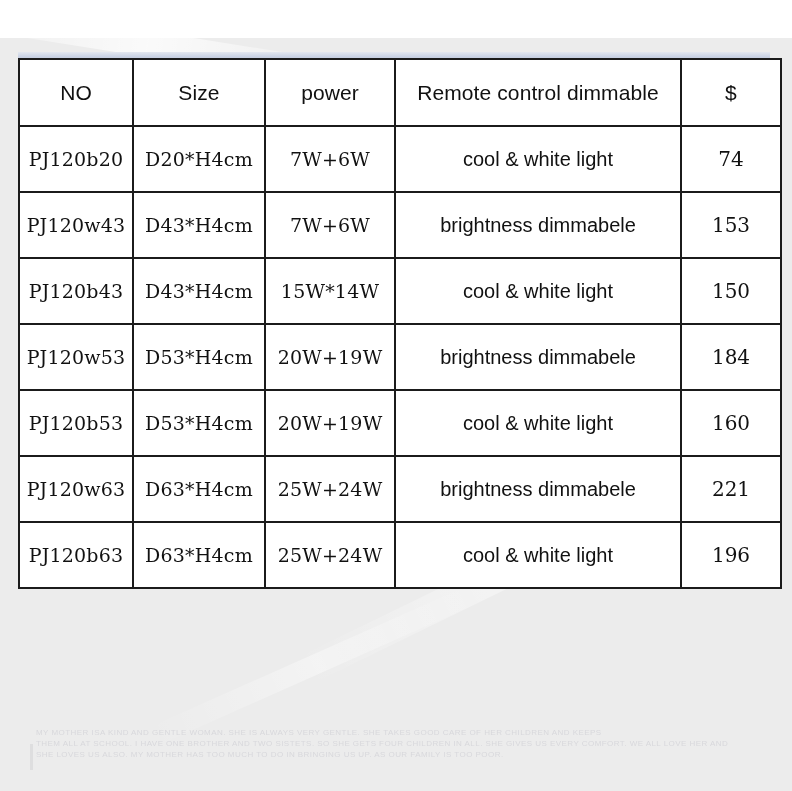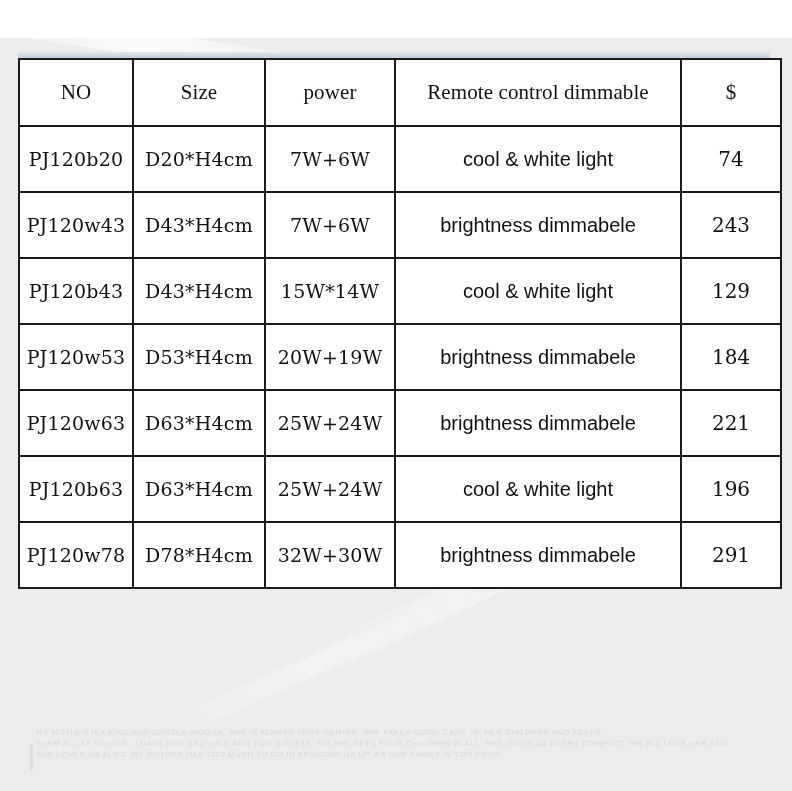--- a/index.html
+++ b/index.html
@@ -97,21 +97,21 @@
   table.spec th {
     border: 2px solid #1b1b1b;
     background: #ffffff;
     text-align: center;
     vertical-align: middle;
     padding: 0;
     color: #111111;
   }
   table.spec thead th {
     height: 65px;
-    font-family: Liberation Serif, serif;
+    font-family: Liberation Sans, sans-serif;
     font-weight: 400;
     font-size: 21px;
     letter-spacing: 0.1px;
     margin-top: 44px;
   }
   table.spec tbody td {
     height: 64px;
   }
   
   td.c-no, td.c-size, td.c-power {
@@ -190,56 +190,56 @@
         <td class="c-size">D20*H4cm</td>
         <td class="c-power">7W+6W</td>
         <td class="c-dim">cool &amp; white light</td>
         <td class="c-price">74</td>
       </tr>
       <tr>
         <td class="c-no">PJ120w43</td>
         <td class="c-size">D43*H4cm</td>
         <td class="c-power">7W+6W</td>
         <td class="c-dim">brightness dimmabele</td>
-        <td class="c-price">243</td>
+        <td class="c-price">153</td>
       </tr>
       <tr>
         <td class="c-no">PJ120b43</td>
         <td class="c-size">D43*H4cm</td>
         <td class="c-power">15W*14W</td>
         <td class="c-dim">cool &amp; white light</td>
-        <td class="c-price">129</td>
+        <td class="c-price">150</td>
       </tr>
       <tr>
         <td class="c-no">PJ120w53</td>
         <td class="c-size">D53*H4cm</td>
         <td class="c-power">20W+19W</td>
         <td class="c-dim">brightness dimmabele</td>
         <td class="c-price">184</td>
       </tr>
       <tr>
+        <td class="c-no">PJ120b53</td>
+        <td class="c-size">D53*H4cm</td>
+        <td class="c-power">20W+19W</td>
+        <td class="c-dim">cool &amp; white light</td>
+        <td class="c-price">160</td>
+      </tr>
+      <tr>
         <td class="c-no">PJ120w63</td>
         <td class="c-size">D63*H4cm</td>
         <td class="c-power">25W+24W</td>
         <td class="c-dim">brightness dimmabele</td>
         <td class="c-price">221</td>
       </tr>
       <tr>
         <td class="c-no">PJ120b63</td>
         <td class="c-size">D63*H4cm</td>
         <td class="c-power">25W+24W</td>
         <td class="c-dim">cool &amp; white light</td>
         <td class="c-price">196</td>
-      </tr>
-      <tr>
-        <td class="c-no">PJ120w78</td>
-        <td class="c-size">D78*H4cm</td>
-        <td class="c-power">32W+30W</td>
-        <td class="c-dim">brightness dimmabele</td>
-        <td class="c-price">291</td>
       </tr>
     </tbody>
   </table>
 
   <div class="footer-bar"></div>
   <div class="footer-note">
     <span class="ln">MY MOTHER ISA KIND AND GENTLE WOMAN. SHE IS ALWAYS VERY GENTLE. SHE TAKES GOOD CARE OF HER CHILDREN AND KEEPS</span>
     <span class="ln">THEM ALL AT SCHOOL. I HAVE ONE BROTHER AND TWO SISTETS. SO SHE GETS FOUR CHILDREN IN ALL. SHE GIVES US EVERY COMFORT. WE ALL LOVE HER AND</span>
     <span class="ln">SHE LOVES US ALSO. MY MOTHER HAS TOO MUCH TO DO IN BRINGING US UP. AS OUR FAMILY IS TOO POOR.</span>
   </div>

